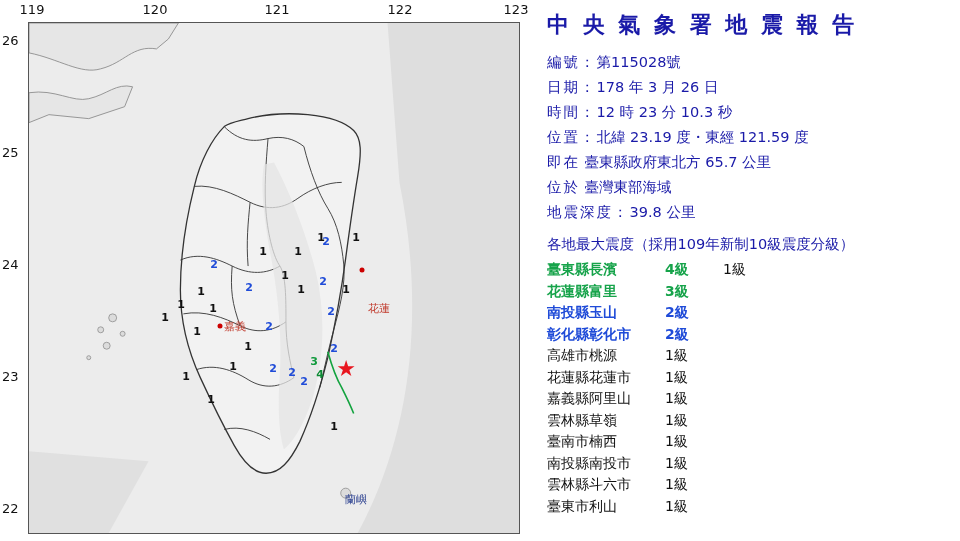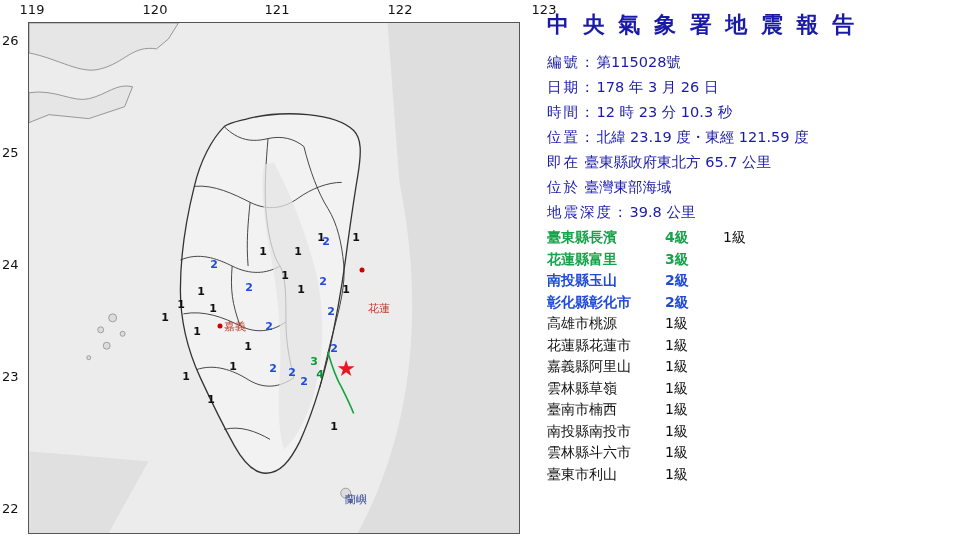--- a/index.html
+++ b/index.html
@@ -146,21 +146,21 @@
 <body>
 
 <div id="page">
 
   <div id="map-panel">
 
     <div class="axis-label xlab" style="left:32px;">119</div>
     <div class="axis-label xlab" style="left:155px;">120</div>
     <div class="axis-label xlab" style="left:277px;">121</div>
     <div class="axis-label xlab" style="left:400px;">122</div>
-    <div class="axis-label xlab" style="left:544px;">123</div>
+    <div class="axis-label xlab" style="left:516px;">123</div>
 
     <div class="axis-label ylab" style="top:40px;">26</div>
     <div class="axis-label ylab" style="top:152px;">25</div>
     <div class="axis-label ylab" style="top:264px;">24</div>
     <div class="axis-label ylab" style="top:376px;">23</div>
     <div class="axis-label ylab" style="top:508px;">22</div>
 
     <div id="map-frame">
       <div id="sea"></div>
 
@@ -270,20 +270,21 @@
     <div class="line">
       <span class="lbl">即在</span>&nbsp;<span>臺東縣政府東北方 65.7 公里</span>
     </div>
     <div class="line">
       <span class="lbl">位於</span>&nbsp;<span>臺灣東部海域</span>
     </div>
     <div class="line">
       <span class="lbl">地震深度：</span><span>39.8 公里</span>
     </div>
 
+    <div class="section-head">各地最大震度（採用109年新制10級震度分級）</div>
 
     <div id="intensity-table">
       <div class="irow">
         <span class="iloc lv4">臺東縣長濱</span>
         <span class="ival lv4">4級</span>
         <span class="ival2 lv1">1級</span>
       </div>
       <div class="irow">
         <span class="iloc lv3">花蓮縣富里</span>
         <span class="ival lv3">3級</span>

